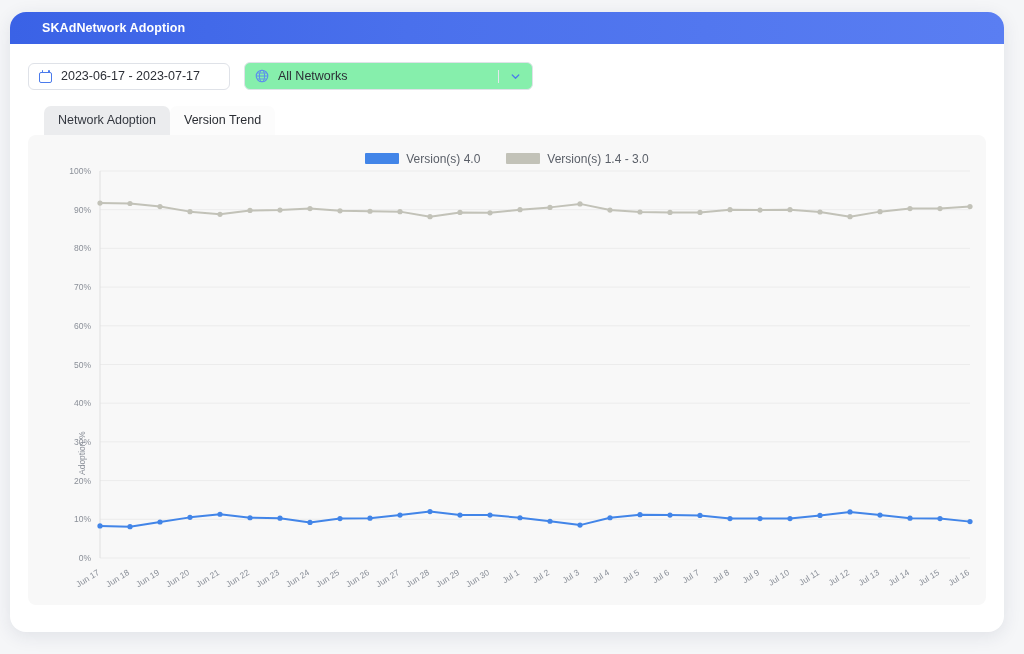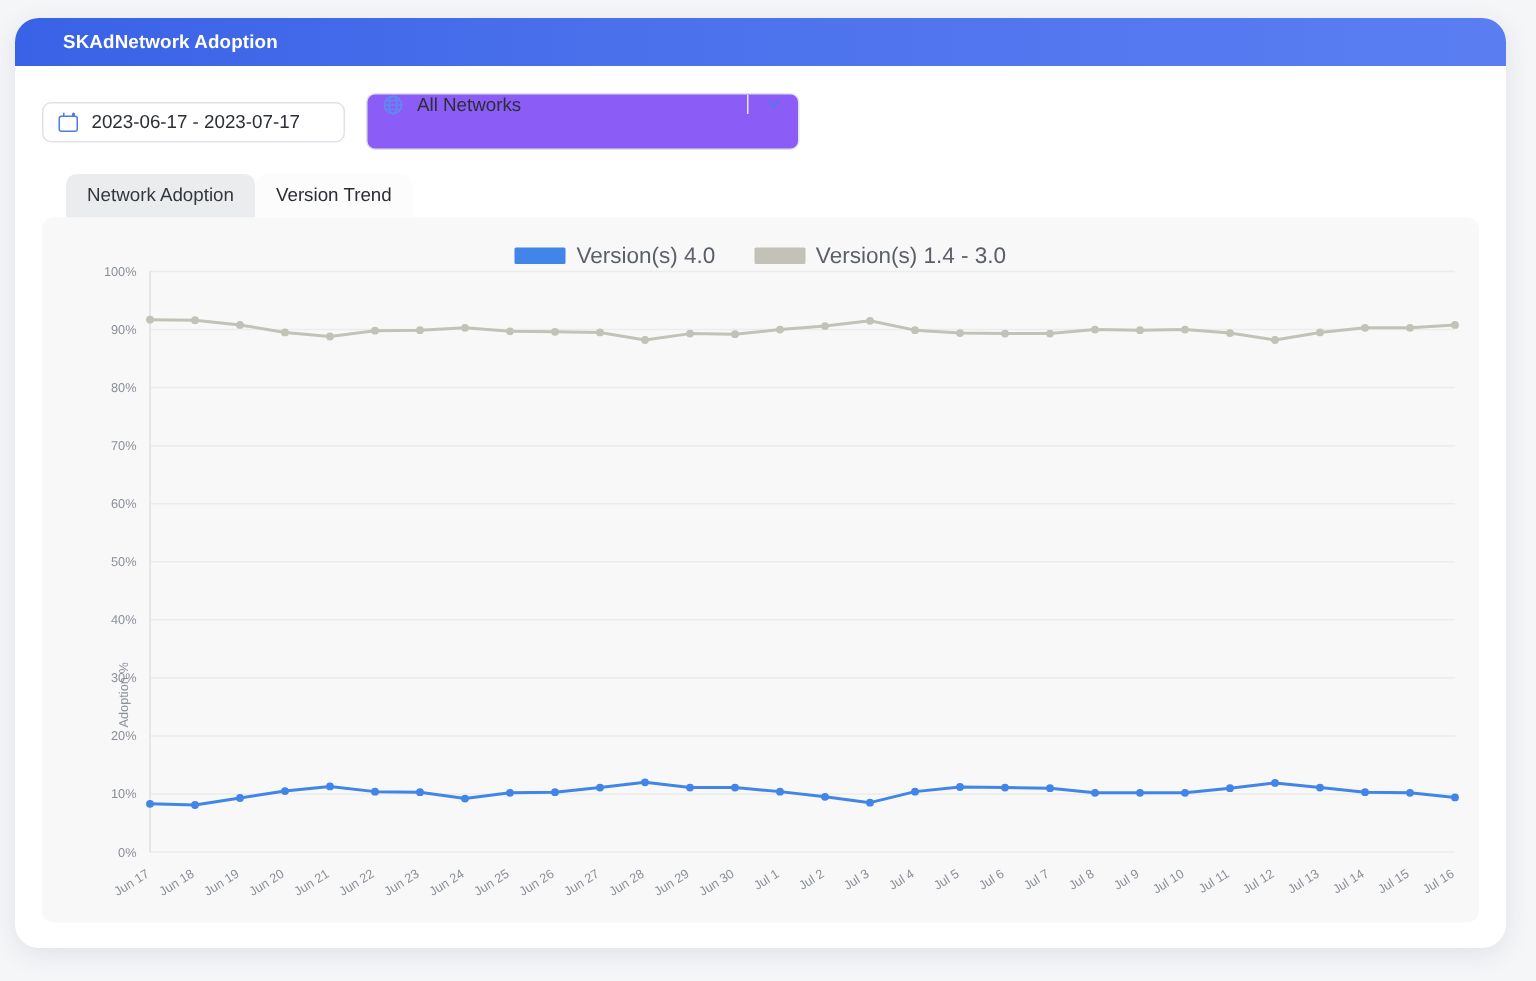--- a/index.html
+++ b/index.html
@@ -66,26 +66,26 @@
     padding: 12px 10px;
     border: 1px solid #dfe2e8;
     border-radius: 6px;
     background: #fff;
     font-size: 12.5px;
     color: #2c2f36;
   }
 
   .network-select {
     display: flex;
-    align-items: flex-start;
+    align-items: center;
     width: 289px;
-    height: 38px;
+    height: 28px;
     border: 1px solid #dfe2e8;
     border-radius: 6px;
-    background: #8b5cf6;
+    background: #86efac;
     overflow: hidden;
   }
   .network-select .ns-main {
     flex: 1;
     display: flex;
     align-items: center;
     gap: 9px;
     padding: 0 10px;
     font-size: 12.5px;
     color: #2c2f36;
@@ -146,21 +146,21 @@
     top: 17px;
     left: 0;
     width: 100%;
     display: flex;
     justify-content: center;
     gap: 26px;
     pointer-events: none;
   }
   .legend-item { display: flex; align-items: center; gap: 7px; }
   .legend-swatch { width: 34px; height: 11px; border-radius: 1px; }
-  .legend-label { font-size: 15px; color: #5a5f68; }
+  .legend-label { font-size: 12px; color: #5a5f68; }
 
   .axis-title {
     position: absolute;
     left: 49px;
     top: 340px;
     font-size: 8.5px;
     color: #8a8f98;
     transform: rotate(-90deg);
     transform-origin: left top;
     white-space: nowrap;

